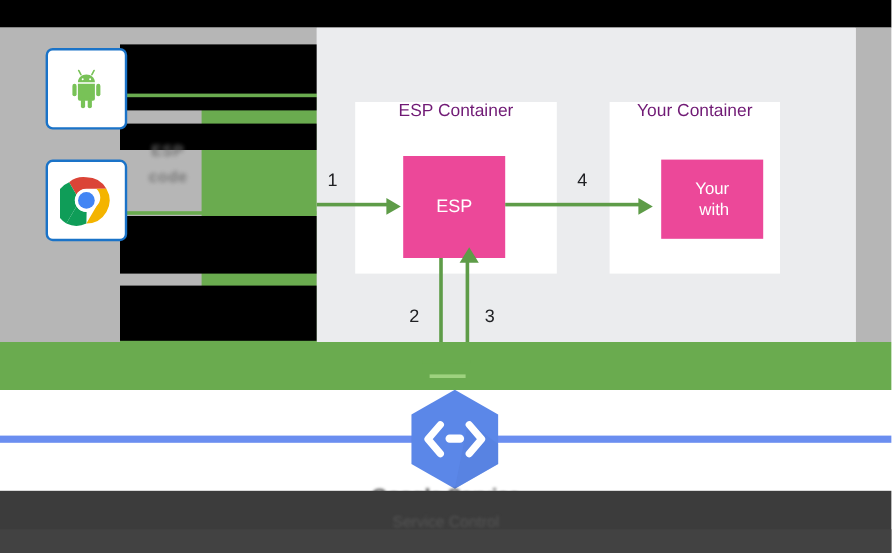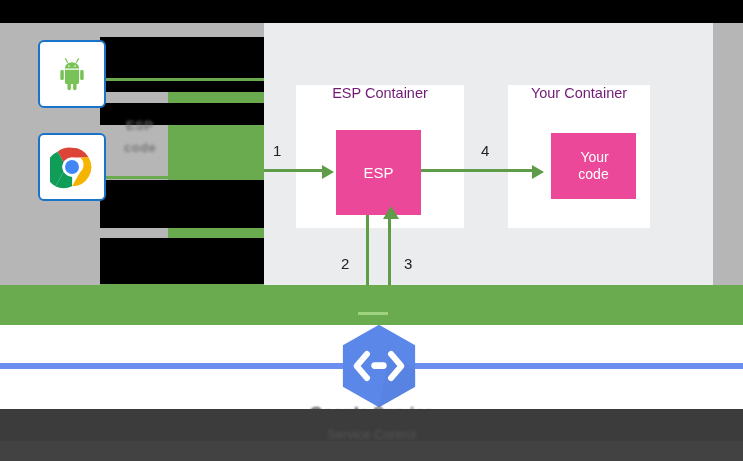--- a/index.html
+++ b/index.html
@@ -164,21 +164,21 @@
 
   <div class="card card-your">
     <div class="card-title">Your Container</div>
   </div>
 
   <div class="blue-box box-esp">ESP</div>
 
   <div class="blue-box box-your">
     <span>
       <span>Your</span><br>
-      <span>code</span>
+      <span>with</span>
     </span>
   </div>
 
   <div class="arrow-line a1-line"></div>
   <div class="arrow-head ah-right a1-head"></div>
   <div class="arrow-num n1">1</div>
 
   <div class="arrow-line a4-line"></div>
   <div class="arrow-head ah-right a4-head"></div>
   <div class="arrow-num n4">4</div>

